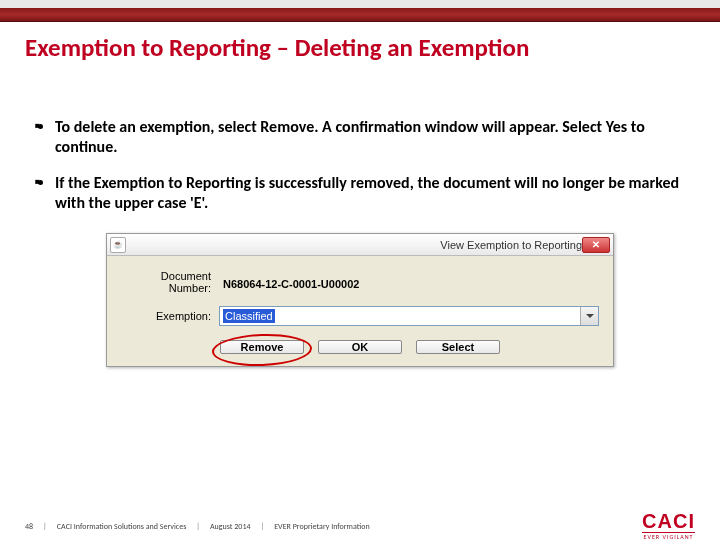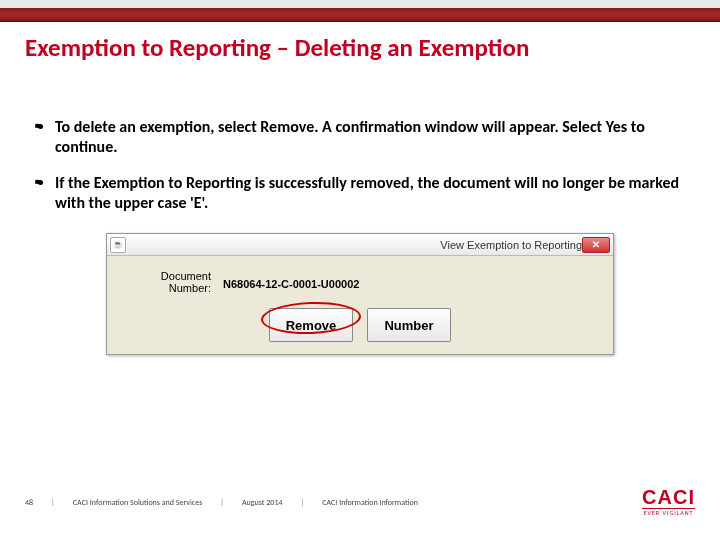--- a/index.html
+++ b/index.html
@@ -160,25 +160,25 @@
     border-top: 4px solid #444;
   }
   .button-row {
     display: flex;
     justify-content: center;
     gap: 14px;
     margin-top: 14px;
   }
   .dlg-btn {
     width: 84px;
-    height: 34px;
+    height: 14px;
     background: linear-gradient(#fdfdfd,#e8e8e8);
     border: 1px solid #888;
     border-radius: 2px;
-    font-size: 13px;
+    font-size: 11px;
     font-family: Tahoma, Arial, sans-serif;
     font-weight: bold;
     cursor: pointer;
     display: flex;
     align-items: center;
     justify-content: center;
   }
   .remove-wrap {
     position: relative;
     display: inline-block;
@@ -189,28 +189,27 @@
     border-radius: 50%;
     width: 100px;
     height: 32px;
     top: -6px;
     left: -8px;
     pointer-events: none;
     transform: rotate(-2deg);
   }
   .footer {
     position: absolute;
-    bottom: 24px;
+    bottom: 0;
     left: 25px;
     right: 25px;
     display: flex;
     align-items: center;
     font-size: 8px;
     color: #444;
-    gap: 8px;
   }
   .footer .sep { margin: 0 10px; color: #888; }
   .logo-block {
     margin-left: auto;
     text-align: center;
     line-height: 1;
   }
   .logo-text {
     font-size: 20px;
     font-weight: 700;
@@ -250,36 +249,44 @@
         <span class="close-x">✕</span>
       </div>
     </div>
     <div class="dialog-body">
       <div class="form-row">
         <div class="form-label">Document Number:</div>
         <div class="docnum-field">
           <span>N68064-12-C-0001-U00002</span>
         </div>
       </div>
+      <div class="form-row">
+        <div class="form-label">Exemption:</div>
+        <div class="exempt-field">
+          <span class="exempt-value">Classified</span>
+          <div class="dd-arrow"></div>
+        </div>
+      </div>
       <div class="button-row">
         <span class="remove-wrap">
           <button class="dlg-btn">Remove</button>
           <span class="circle-annot"></span>
         </span>
-        <button class="dlg-btn">Number</button>
+        <button class="dlg-btn">OK</button>
+        <button class="dlg-btn">Select</button>
       </div>
     </div>
   </div>
 </div>
 
 <div class="footer">
   <span>48</span>
   <span class="sep">|</span>
   <span>CACI Information Solutions and Services</span>
   <span class="sep">|</span>
   <span>August 2014</span>
   <span class="sep">|</span>
-  <span>CACI Information Information</span>
+  <span>EVER Proprietary Information</span>
   <div class="logo-block">
     <div class="logo-text">CACI</div>
     <div class="logo-tag">EVER VIGILANT</div>
   </div>
 </div>
 
 </body></html>

